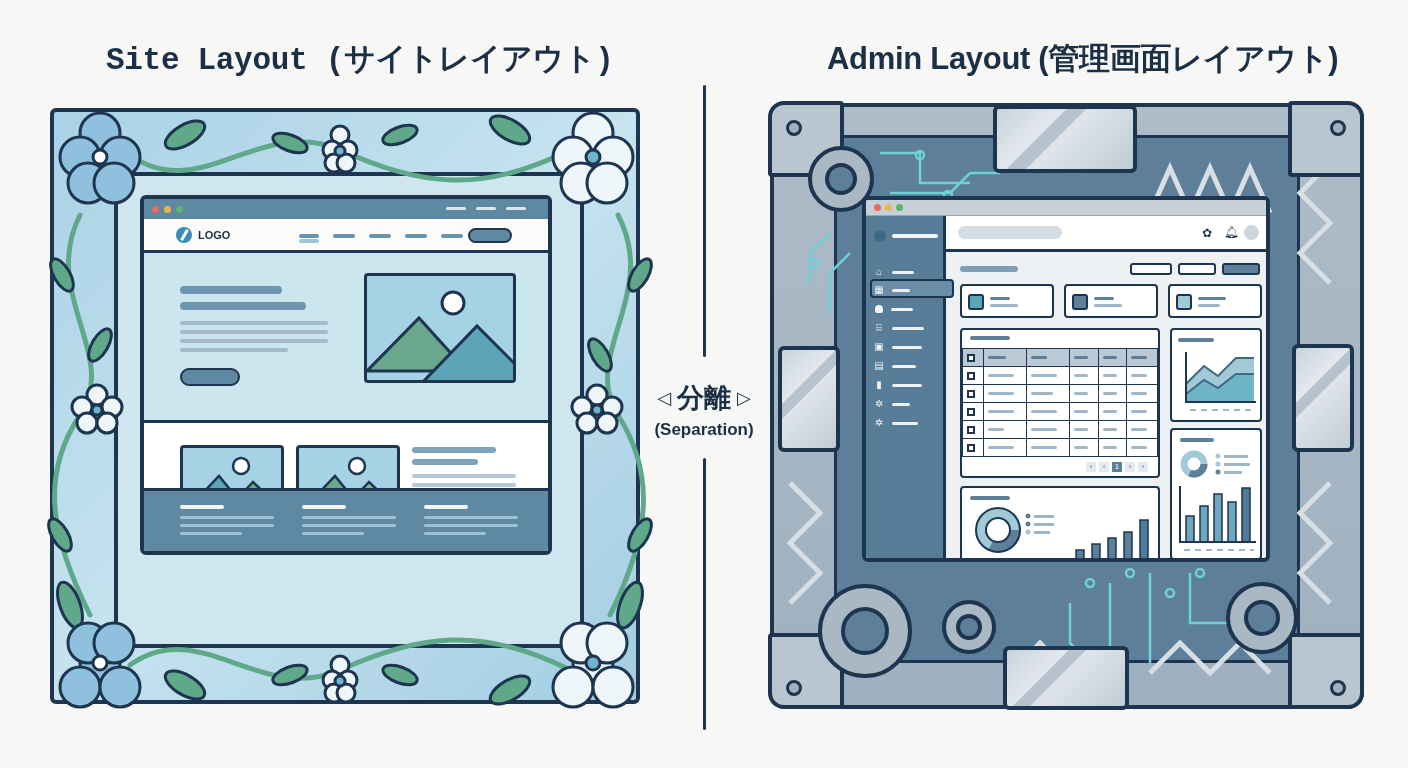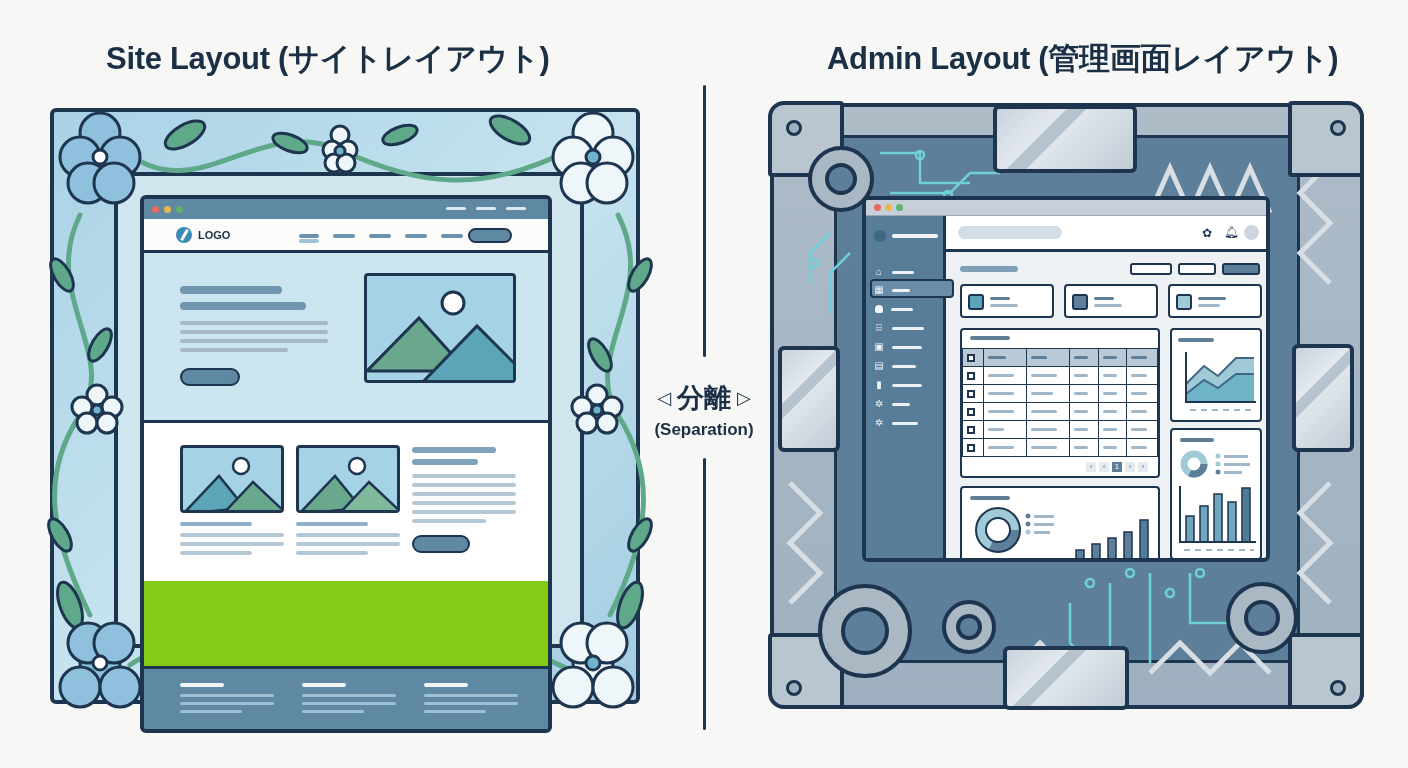--- a/index.html
+++ b/index.html
@@ -9,21 +9,21 @@
   .title { position: absolute; top: 38px; font-size: 31px; font-weight: 700; color: #1b2f45; letter-spacing: -0.3px; white-space: nowrap; }
   .divider { position: absolute; left: 703px; width: 3px; background: #1e3550; border-radius: 2px; }
   .sep { position: absolute; left: 636px; top: 380px; width: 136px; text-align: center; }
   .sep .jp { font-size: 27px; font-weight: 700; color: #1b2f45; display: flex; align-items: center; justify-content: center; gap: 6px; }
   .sep .tri { font-size: 18px; color: #1b2f45; }
   .sep .en { font-size: 17px; font-weight: 700; color: #1b2f45; margin-top: 4px; }
 
   
   .floral-frame { position: absolute; left: 50px; top: 108px; width: 590px; height: 596px; background: linear-gradient(135deg,#a9d2e6,#c6e3ef 50%,#a3cde2); border: 4px solid #1e3550; border-radius: 6px; }
   .floral-inner { position: absolute; left: 60px; top: 60px; width: 470px; height: 476px; border: 4px solid #1e3550; background: #cfe6ef; }
-  .site-window { position: absolute; left: 140px; top: 195px; width: 412px; height: 538px; background: #84cc16; border: 4px solid #1e3550; border-radius: 6px; overflow: hidden; }
+  .site-window { position: absolute; left: 140px; top: 195px; width: 412px; height: 360px; background: #84cc16; border: 4px solid #1e3550; border-radius: 6px; overflow: hidden; }
   .sw-bar { height: 20px; background: #5f88a3; display: flex; align-items: center; padding-left: 8px; gap: 5px; position: relative; }
   .dot { width: 7px; height: 7px; border-radius: 50%; }
   .sw-bar .lines { position: absolute; right: 22px; top: 8px; display: flex; gap: 10px; }
   .pill-line { height: 3px; border-radius: 2px; background: #dbe8f0; }
   .sw-header { height: 34px; background: #fbfbfa; border-bottom: 3px solid #1e3550; display: flex; align-items: center; padding-left: 32px; position: relative; }
   .logo-mark { width: 16px; height: 16px; border-radius: 50%; background: #3a8bb5; margin-right: 6px; position: relative; }
   .logo-mark::after { content: ""; position: absolute; left: 7px; top: 2px; width: 3px; height: 12px; background: #fff; transform: rotate(30deg); }
   .logo-text { font-size: 11px; font-weight: 700; color: #1b2f45; }
   .nav-links { position: absolute; left: 155px; top: 15px; display: flex; gap: 14px; align-items: center; }
   .nav-link { height: 4px; width: 22px; background: #6b93ad; border-radius: 2px; }
@@ -61,21 +61,21 @@
   .tbl tr.head td { background: #b9c9d5; }
   .cell-line { height: 3px; background: #9fb7c8; border-radius: 2px; }
   .chk { width: 8px; height: 8px; border: 2px solid #1e3550; background: #fff; }
   .pager { position: absolute; bottom: 4px; right: 10px; display: flex; gap: 3px; }
   .pager span { width: 10px; height: 10px; background: #e4eaef; font-size: 8px; color: #5d7f99; text-align: center; line-height: 10px; }
   .pager span.cur { background: #5d7f99; color: #fff; }
 </style>
 </head>
 <body>
 
-<div class="title" style="left:106px;">Site Layout (サイトレイアウト)</div>
+<div class="title" style="left:106px;font-family:Liberation Mono, monospace;">Site Layout (サイトレイアウト)</div>
 <div class="title" style="left:827px;">Admin Layout (管理画面レイアウト)</div>
 
 <div class="divider" style="top:85px;height:272px;"></div>
 <div class="divider" style="top:458px;height:272px;"></div>
 <div class="sep">
   <div class="jp">
     <span class="tri">◁</span>
     <span>分離</span>
     <span class="tri">▷</span>
   </div>

